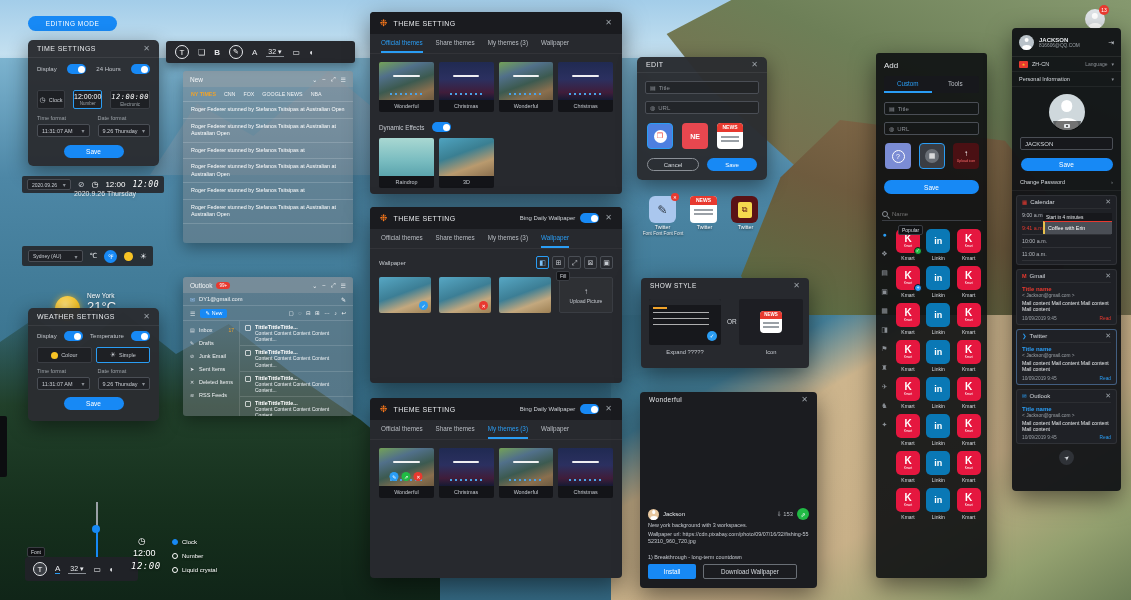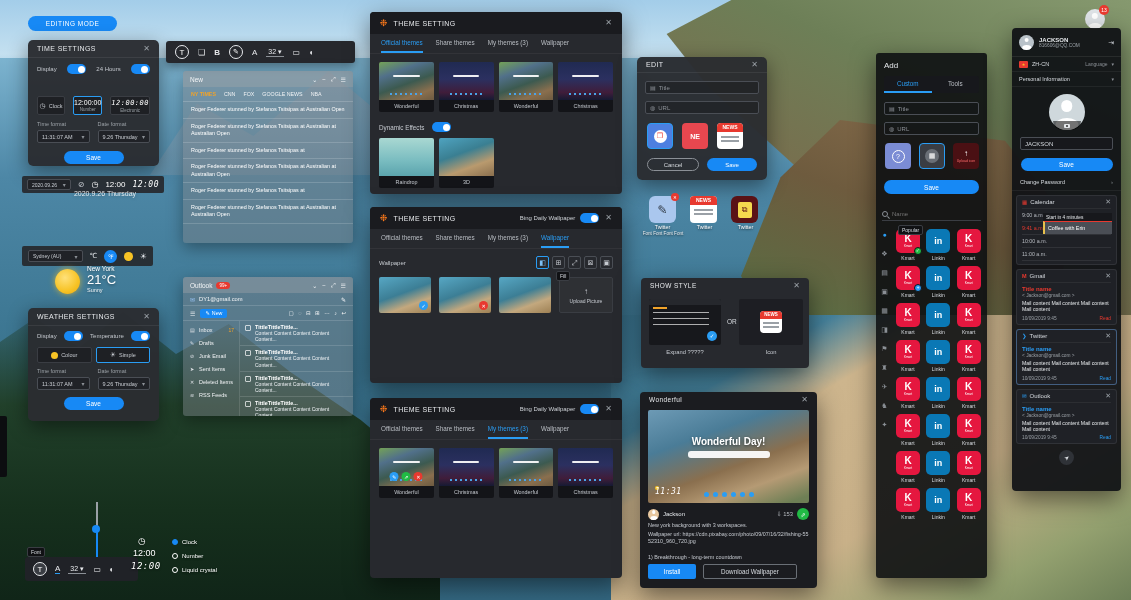--- a/index.html
+++ b/index.html
@@ -144,21 +144,21 @@
   <div class="phead">
       <span class="ptitle">TIME SETTINGS</span>
       <span class="x">✕</span>
     </div>
   <div class="srow" style="margin-top:6px;justify-content:space-between">
     <span>Display</span>
       <span class="tg"></span>
     <span>24 Hours</span>
       <span class="tg"></span>
   </div>
-  <div style="display:flex;gap:8px;margin:22px 9px 0">
+  <div style="display:flex;gap:8px;margin:16px 9px 0">
     <div class="opt" style="flex-direction:row;gap:3px">
         <span style="font-size:7px">◷</span>
         <span style="font-size:5.5px">Clock</span>
       </div>
     <div class="opt on">
         <span class="ov">12:00:00</span>
         <span class="ol">Number</span>
       </div>
     <div class="opt">
         <span class="ov lcd">12:00:00</span>
@@ -235,21 +235,21 @@
 <div class="abs" style="left:22px;top:246px;width:131px;height:20px;background:rgba(38,40,44,.92);border-radius:2px;display:flex;align-items:center;gap:7px;padding:0 6px">
   <div class="fsel" style="width:56px;height:12px;font-size:5px">
       <span>Sydney (AU)</span>
     </div>
   <span style="font-size:7px;color:#dfe3e7">℃</span>
   <span style="width:13px;height:13px;background:#1789f5;border-radius:50%;display:flex;align-items:center;justify-content:center;font-size:6px;color:#fff">℉</span>
   <span class="dot" style="width:9px;height:9px;background:#f7c325"></span>
   <span style="font-size:8px;color:#dfe3e7">☀</span>
 </div>
 
-<div class="abs" style="left:55px;top:265px;display:flex;gap:7px;align-items:flex-start">
+<div class="abs" style="left:55px;top:292px;display:flex;gap:7px;align-items:flex-start">
   <span class="dot" style="width:25px;height:25px;background:radial-gradient(circle at 40% 35%,#ffe17a,#f7c325 60%,#eda912);box-shadow:0 0 6px rgba(247,195,37,.7);margin-top:4px"></span>
   <span style="color:#fff;text-shadow:0 1px 3px rgba(0,0,0,.4)">
     <div style="font-size:6.5px">New York</div>
     <div style="font-size:13px;font-weight:300">21°C</div>
     <div style="font-size:5.5px;opacity:.9">Sunny</div>
   </span>
 </div>
 
 <div class="abs panel" style="left:28px;top:308px;width:131px;height:113px">
   <div class="phead">
@@ -578,34 +578,20 @@
   </div>
   <div class="abs" style="left:8px;top:71px;width:72px;text-align:center;font-size:5.8px;color:#c6cad0">Expand  ?????</div>
   <div class="abs" style="left:98px;top:71px;width:64px;text-align:center;font-size:5.8px;color:#c6cad0">Icon</div>
 </div>
 
 <div class="abs" style="left:640px;top:392px;width:177px;height:196px;background:#1b1c20;border-radius:4px;box-shadow:0 8px 24px rgba(0,0,0,.5)">
   <div class="phead" style="height:15px;border-bottom:none">
       <span class="ptitle" style="font-size:6.5px">Wonderful</span>
       <span class="x">✕</span>
     </div>
-  <div class="abs" style="left:8px;top:18px;width:161px;height:93px;border-radius:2px;background:linear-gradient(160deg,#6d9ab5 0%,#4a7c97 30%,#8a6f4e 58%,#b59a74 76%,#6e7f55 95%);overflow:hidden">
-    <div style="text-align:center;margin-top:26px;font-size:10px;font-weight:bold;color:#fff;text-shadow:0 1px 3px rgba(0,0,0,.5)">Wonderful Day!</div>
-    <div style="width:82px;height:7px;background:rgba(255,255,255,.93);border-radius:3px;margin:4px auto 0"></div>
-    <div class="abs" style="left:7px;bottom:22px;width:16px;height:5px"><span class="dot" style="width:4px;height:4px;background:#f7c325"></span></div>
-    <div class="abs lcd" style="left:7px;bottom:7px;font-size:8px;color:#fff">11:31</div>
-    <div class="abs" style="left:50%;bottom:6px;transform:translateX(-50%);display:flex;gap:4px">
-      <span class="dot" style="width:5px;height:5px;background:#2a9df4"></span>
-        <span class="dot" style="width:5px;height:5px;background:#2a9df4"></span>
-        <span class="dot" style="width:5px;height:5px;background:#2a9df4"></span>
-        <span class="dot" style="width:5px;height:5px;background:#2a9df4"></span>
-        <span class="dot" style="width:5px;height:5px;background:#2a9df4"></span>
-        <span class="dot" style="width:5px;height:5px;background:#2a9df4"></span>
-    </div>
-  </div>
   <div style="position:absolute;left:8px;top:116px;right:8px;display:flex;align-items:center;gap:4px">
     <span class="person" style="width:11px;height:11px;background:#e8c8a0"></span>
     <span style="font-size:6px;color:#e4e7ea">Jackson</span>
     <span style="margin-left:auto;font-size:5.8px;color:#b9bdc3">⇩ <span>153</span></span>
     <span class="dot" style="width:12px;height:12px;background:#21ba45;color:#fff;font-size:6px;display:flex;align-items:center;justify-content:center">⇗</span>
   </div>
   <div class="abs" style="left:8px;top:130px;width:161px;font-size:5.4px;line-height:7px;color:#c6cad0">New york background with 3 workspaces.</div>
   <div class="abs" style="left:8px;top:139px;width:161px;font-size:5.4px;line-height:7px;color:#c6cad0;word-break:break-all">Wallpaper url: https://cdn.pixabay.com/photo/09/07/16/32/fishing-5552310_960_720.jpg</div>
   <div class="abs" style="left:8px;top:162px;width:161px;font-size:5.4px;color:#c6cad0">1) Breakthrough - long-term countdown</div>
   <div class="abs" style="left:8px;top:172px;display:flex;gap:7px">

